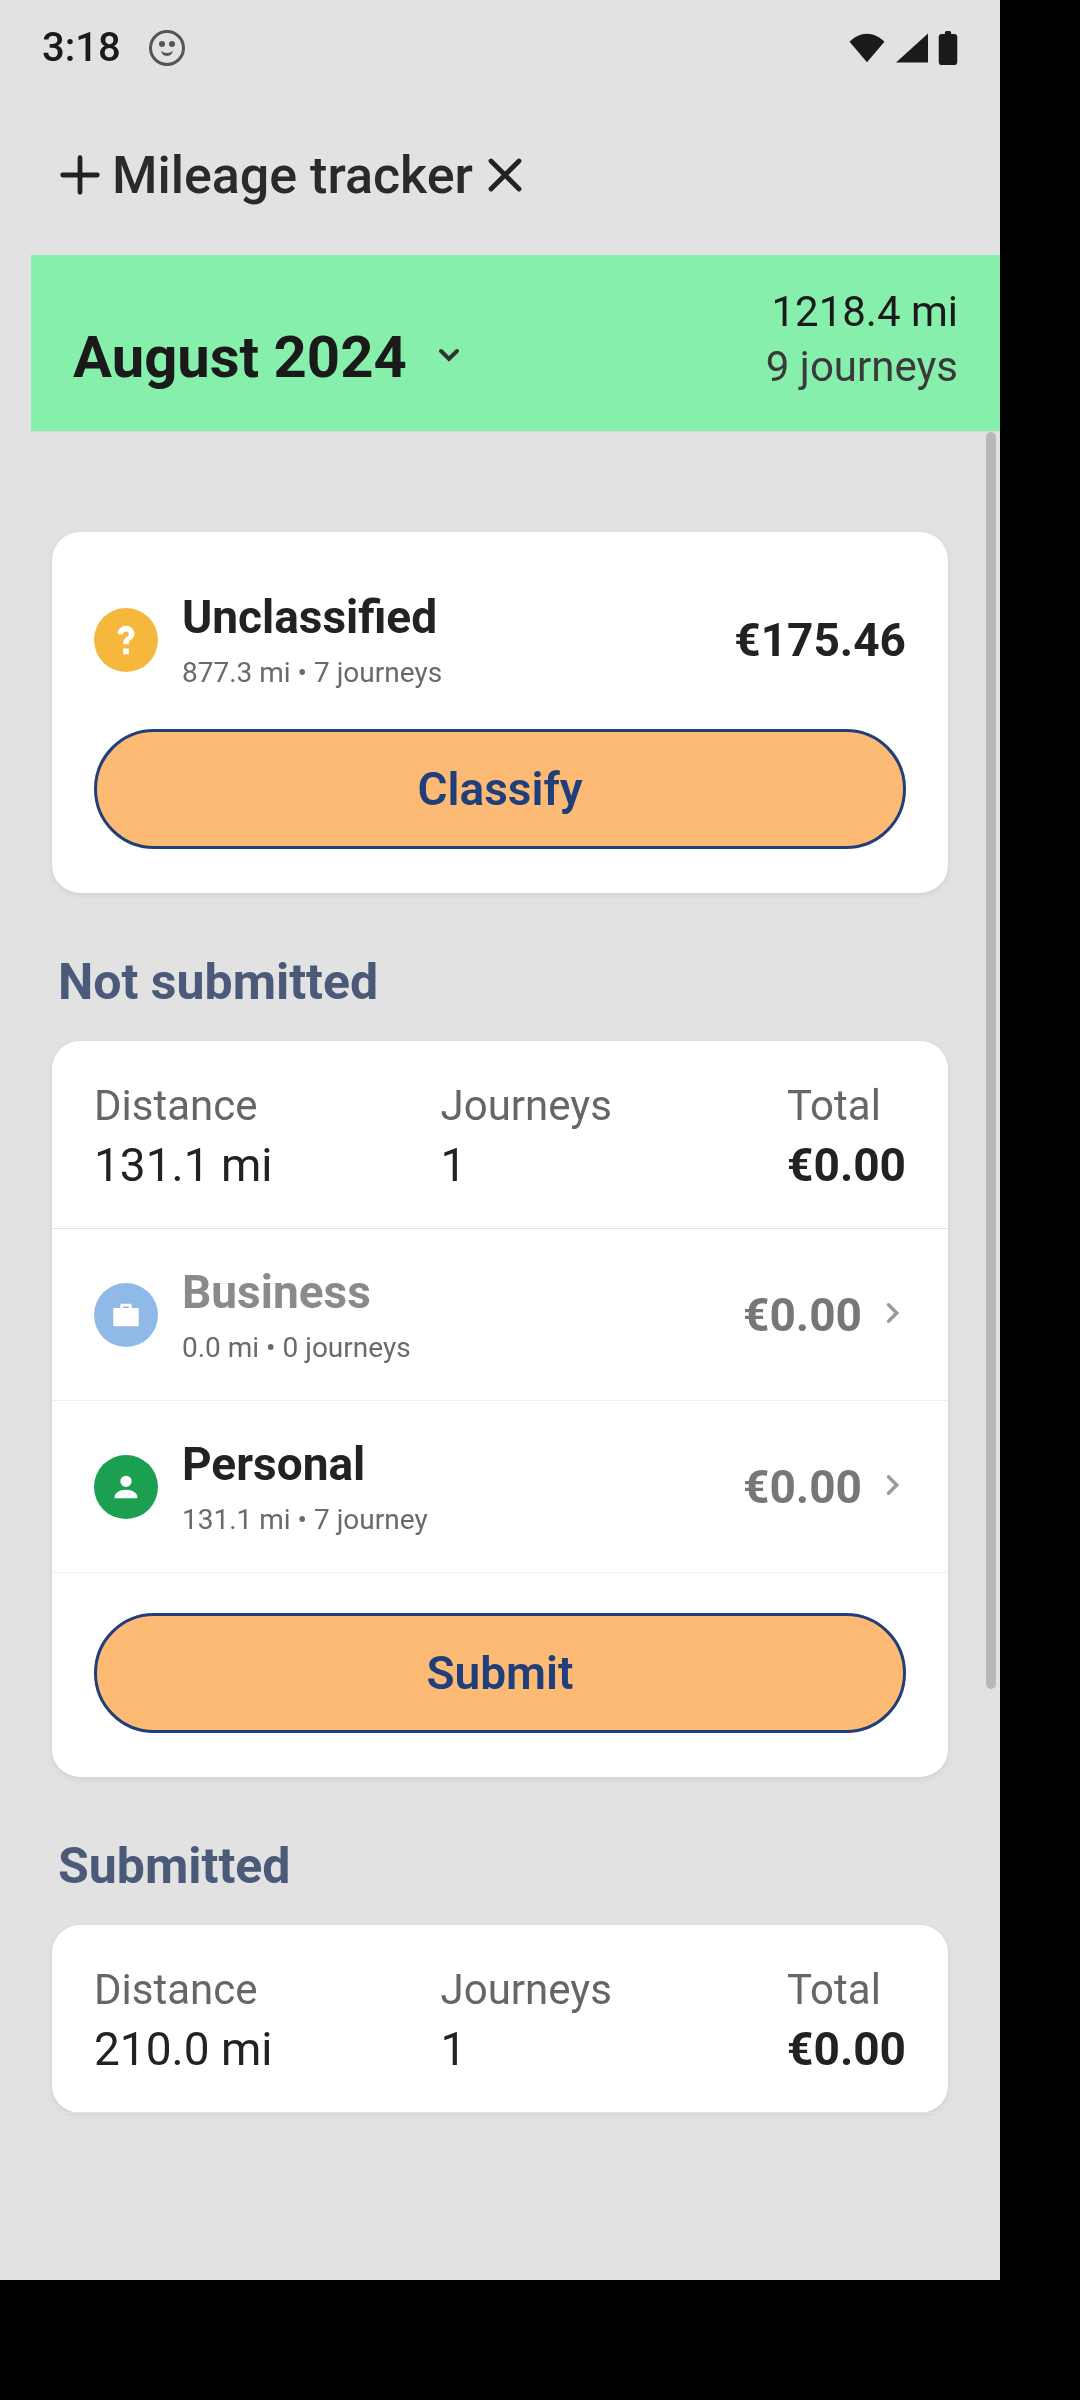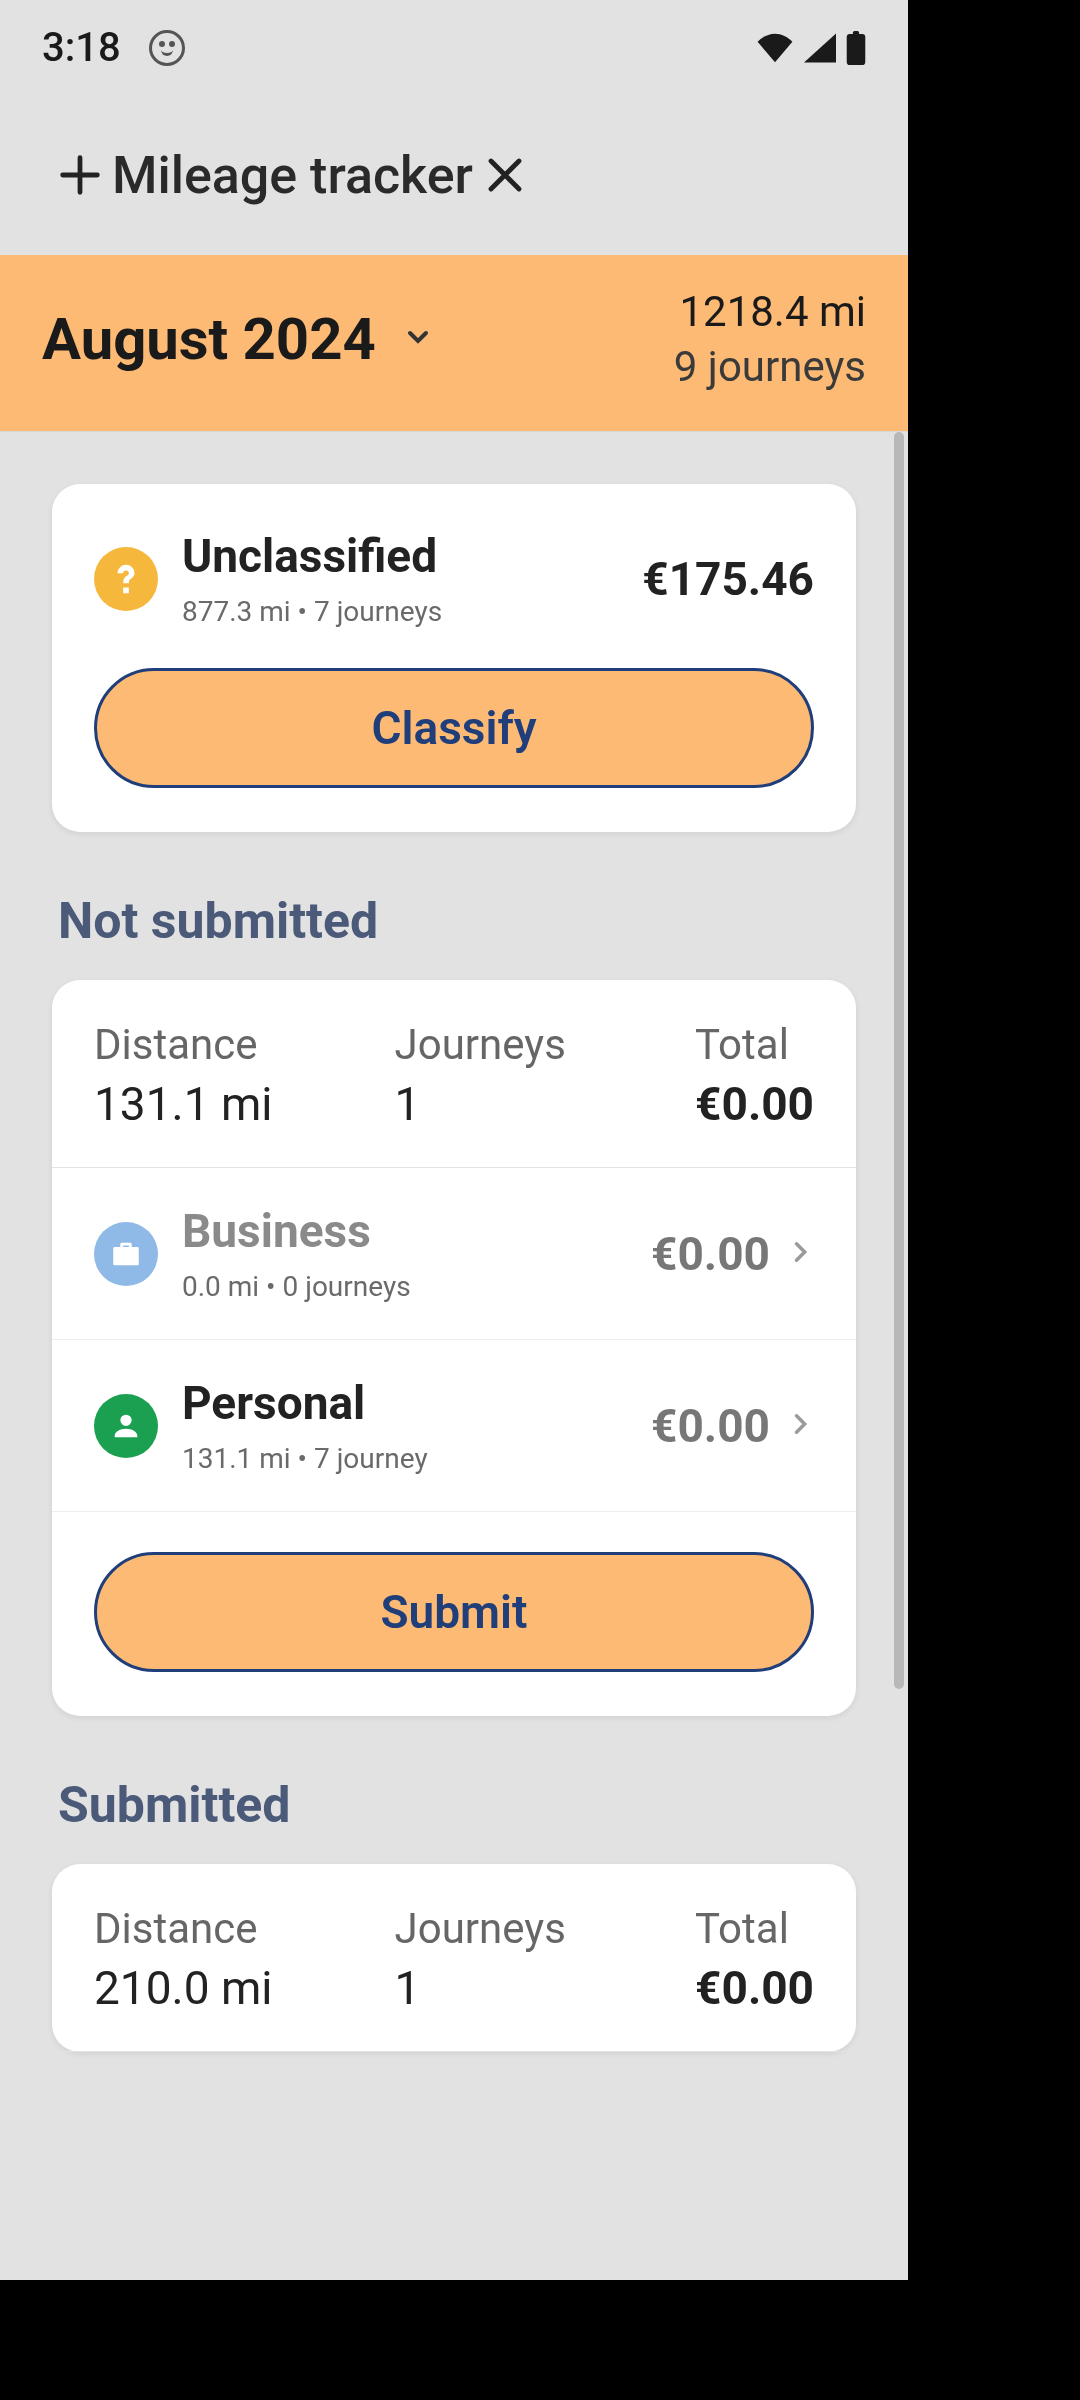--- a/index.html
+++ b/index.html
@@ -1,37 +1,37 @@
 <!DOCTYPE html>
 <html><head>
 <meta charset="utf-8">
 <style>
   * { margin:0; padding:0; box-sizing:border-box; font-family: -apple-system, "Segoe UI", Roboto, Helvetica, Arial, sans-serif; }
   html,body { width:1080px; height:2400px; background:#000; }
-  .screen { width:908px; height:2400px; background:#e2e2e2; display:flex; flex-direction:column; }
+  .screen { width:1000px; height:2400px; background:#e2e2e2; display:flex; flex-direction:column; }
   .statusbar { height:95px; display:flex; align-items:center; justify-content:space-between; padding:0 42px; color:#1a1a1a; }
   .sb-left { display:flex; align-items:center; gap:28px; }
   .sb-time { font-size:40px; font-weight:500; }
   .sb-face { width:36px; height:36px; border:3px solid #555; border-radius:50%; position:relative; }
   .sb-face::before { content:""; position:absolute; top:8px; left:7px; width:6px; height:6px; background:#555; border-radius:50%; box-shadow:10px 0 0 #555; }
   .sb-face::after { content:""; position:absolute; bottom:7px; left:9px; width:12px; height:6px; border-bottom:3px solid #555; border-radius:0 0 10px 10px; }
   .sb-right { display:flex; align-items:center; gap:10px; }
   .wifi-icon svg, .cell-icon svg, .batt-icon svg { display:block; }
   .topbar { height:160px; display:flex; align-items:center; justify-content:flex-start; padding:0 48px; }
   .plus-btn, .close-btn { width:64px; height:64px; display:flex; align-items:center; justify-content:center; }
   .topbar-title { font-size:52px; color:#2a2a2a; font-weight:500; }
-  .summary-row { background:#fdba74; padding:32px 42px 40px 42px; display:flex; align-items:center; justify-content:space-between; border-bottom:1px solid #d9d9d9; }
+  .summary-row { background:#86efac; padding:32px 42px 40px 42px; display:flex; align-items:flex-end; justify-content:space-between; border-bottom:1px solid #d9d9d9;margin-left:31px; }
   .month-sel { display:flex; align-items:center; gap:26px; }
   .month-text { font-size:58px; font-weight:700; color:#1a1a1a; }
   .summary-right { text-align:right; }
   .total-mi { font-size:42px; font-weight:400; color:#1a1a1a; }
   .total-journeys { font-size:42px; color:#3a3a3a; margin-top:6px; }
   .scroll-area { flex:1; overflow:hidden; padding:52px 52px 0 52px; position:relative; }
   .card { background:#fff; border-radius:28px; box-shadow:0 2px 6px rgba(0,0,0,0.08); }
-  .unclassified-card { padding:45px 42px 44px 42px; }
+  .unclassified-card { padding:58px 42px 44px 42px;margin-top:48px; }
   .row-top { display:flex; align-items:center; }
   .circle-icon { width:64px; height:64px; border-radius:50%; display:flex; align-items:center; justify-content:center; flex:none; }
   .ic-amber { background:#f6b83c; color:#fff; }
   .ic-blue  { background:#8fb9e6; color:#fff; }
   .ic-green { background:#1aa050; color:#fff; }
   .row-text { margin-left:24px; flex:1; }
   .row-title { font-size:46px; font-weight:700; color:#222; }
   .row-sub { font-size:28px; color:#6a6a6a; margin-top:12px; }
   .row-amount { font-size:46px; font-weight:700; color:#222; }
   .row-amount.muted { color:#777; }

